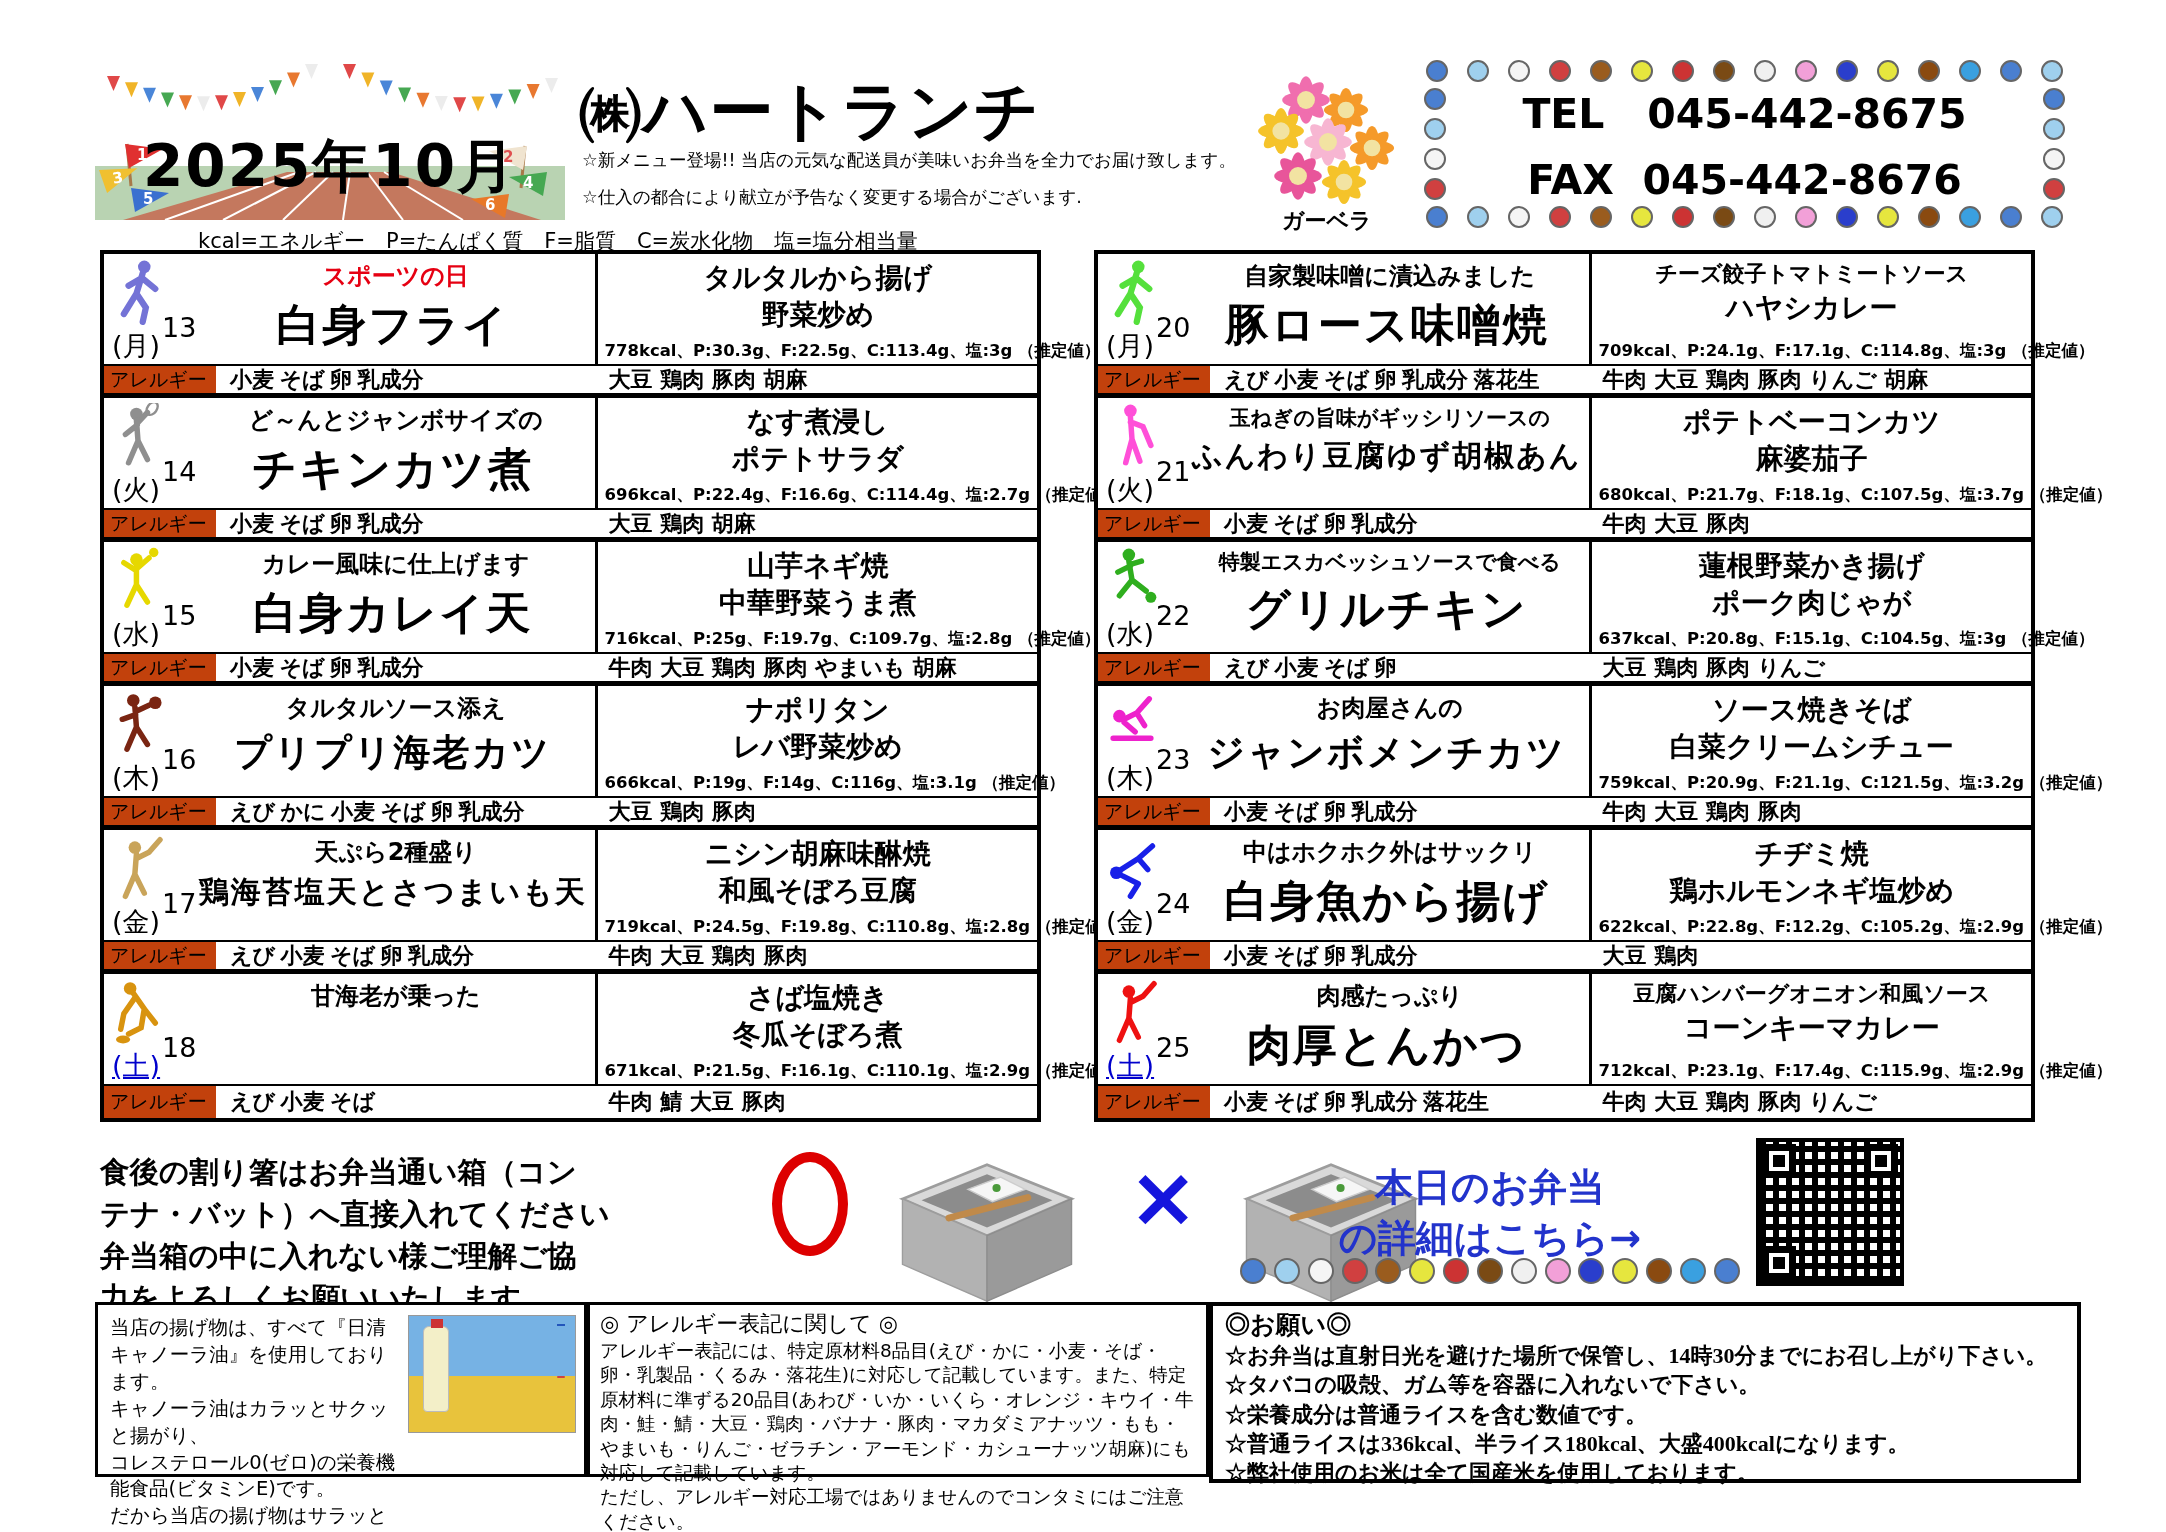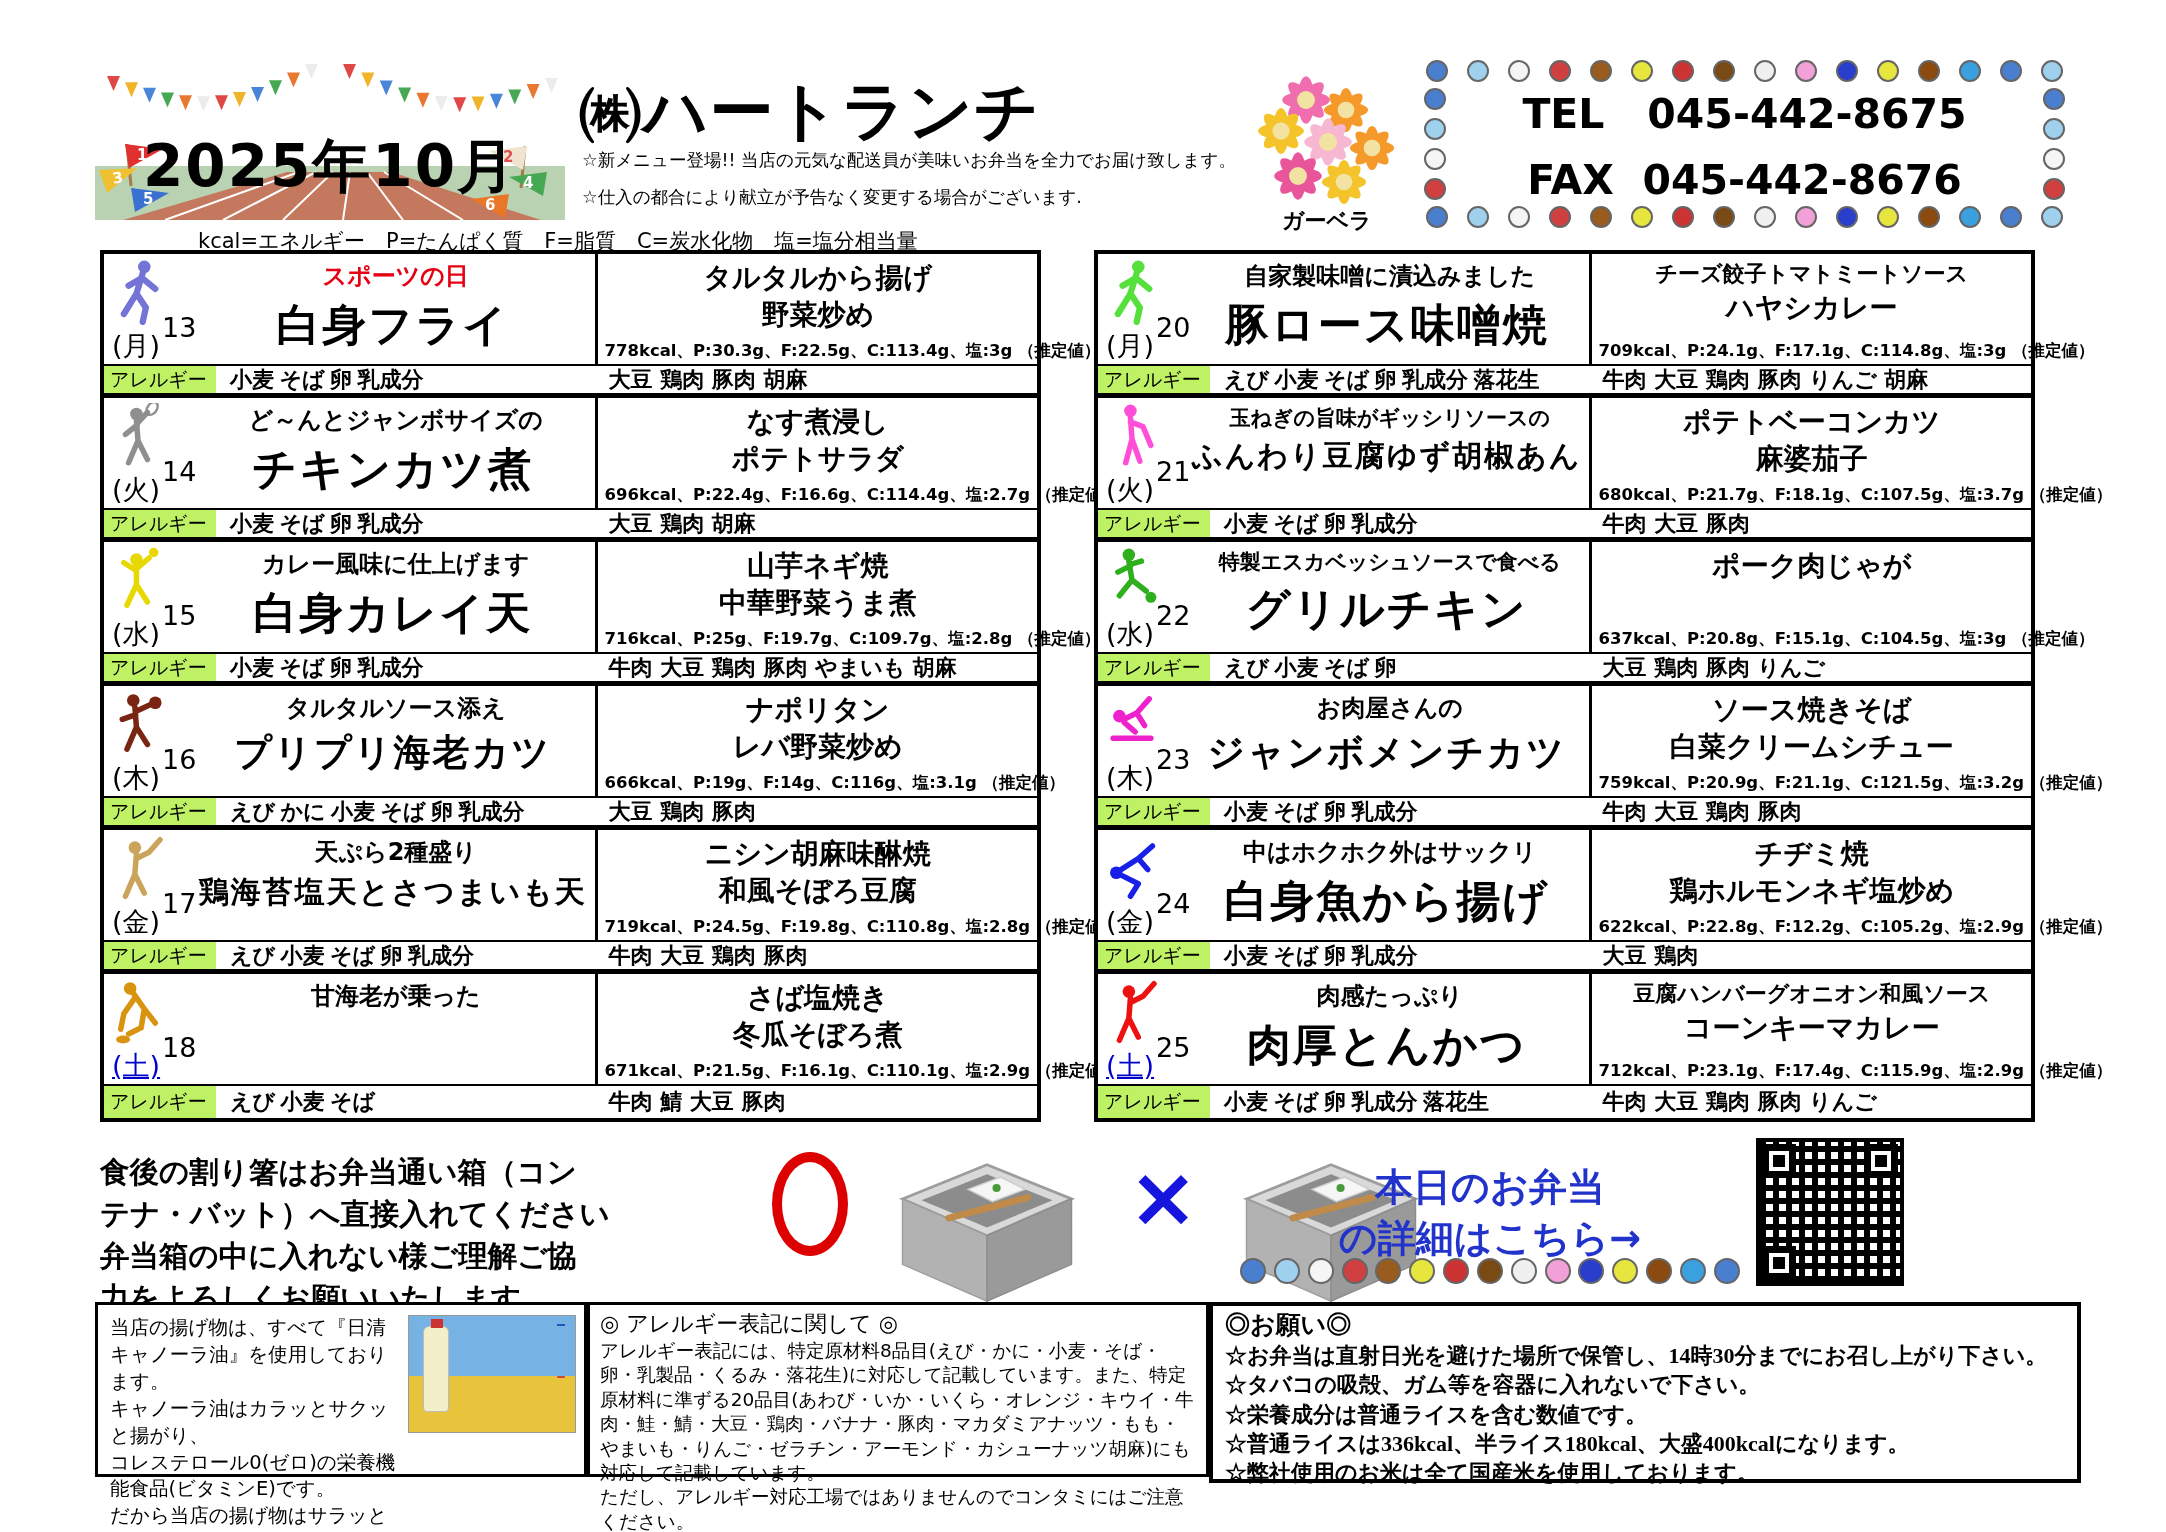--- a/index.html
+++ b/index.html
@@ -40,21 +40,21 @@
   .day { position:absolute; left:8px; bottom:0px; font-size:27px; }
   .subtitle { margin:6px 4px 0 96px; text-align:center; font-weight:bold; font-size:24px; white-space:nowrap; }
   .main { margin:4px 4px 0 90px; text-align:center; font-weight:bold; font-size:44px;
           letter-spacing:2px; white-space:nowrap; }
   .side { text-align:center; font-weight:bold; font-size:28px; line-height:1.25;
           margin-top:2px; white-space:nowrap; }
   .nutrition { margin-top:auto; text-align:center; font-weight:bold; font-size:16.5px; white-space:nowrap; }
   .allergy-row { display:flex; align-items:center; height:32px; border-bottom:5px solid #000; }
   .menu-block:last-child .allergy-row { border-bottom:none; }
   .allergy-label { width:112px; align-self:stretch; display:flex; align-items:center;
-                   background:#bef264; font-size:19px; padding-left:6px; }
+                   background:#c2410c; font-size:19px; padding-left:6px; }
   .allergens-left  { width:calc(53% - 112px); font-weight:bold; font-size:22px; padding-left:14px; white-space:nowrap;font-family:Liberation Serif, serif; }
   .allergens-right { width:47%; font-weight:bold; font-size:22px; padding-left:10px; white-space:nowrap; }
 
   
   #chopsticks-note { position:absolute; left:100px; top:1152px; width:675px;
                      font-size:29.5px; font-weight:bold; line-height:1.42; white-space:pre-line; }
   #ok-mark { position:absolute; left:772px; top:1152px; width:76px; height:104px;
              border:10px solid #dd0000; border-radius:50%; }
   #ng-mark { position:absolute; left:1128px; top:1148px; font-size:84px; font-weight:bold; color:#1515dd; }
   .bento { position:absolute; width:290px; height:150px; }
@@ -512,20 +512,21 @@
       <div class="cell-left">
         <svg class="sport-icon" style="color: rgb(47, 174, 30);">
             <use href="#soccer-player"></use>
           </svg>
         <div class="date-num">22</div>
         <div class="day">(水)</div>
         <div class="subtitle" style="font-size: 21px;">特製エスカベッシュソースで食べる</div>
         <div class="main" style="font-size: 44px;">グリルチキン</div>
       </div>
       <div class="cell-right">
+        <div class="side">蓮根野菜かき揚げ</div>
         <div class="side">ポーク肉じゃが</div>
         <div class="nutrition">637kcal、P:20.8g、F:15.1g、C:104.5g、塩:3g （推定値）</div>
       </div>
     </div>
     <div class="allergy-row">
       <div class="allergy-label">アレルギー</div>
       <div class="allergens-left">えび 小麦 そば 卵</div>
       <div class="allergens-right">大豆 鶏肉 豚肉 りんご</div>
     </div>
   </div>

